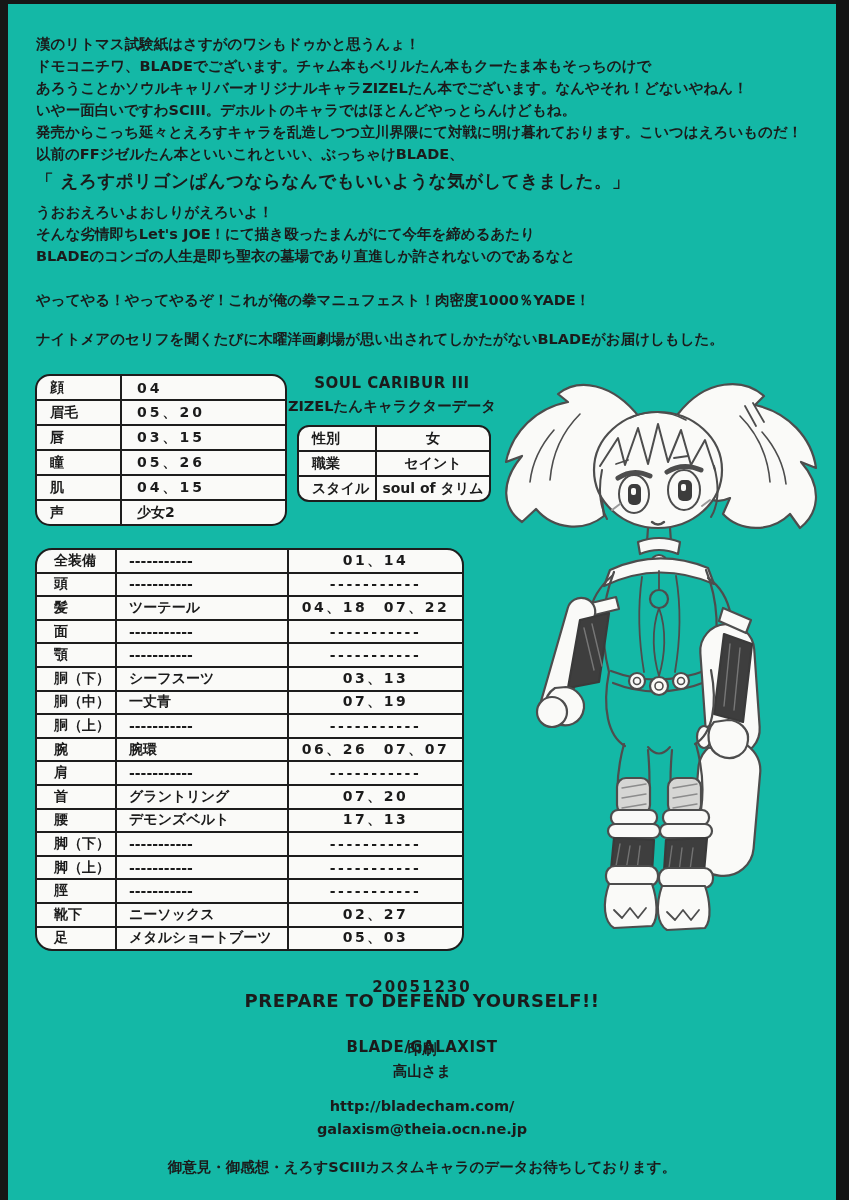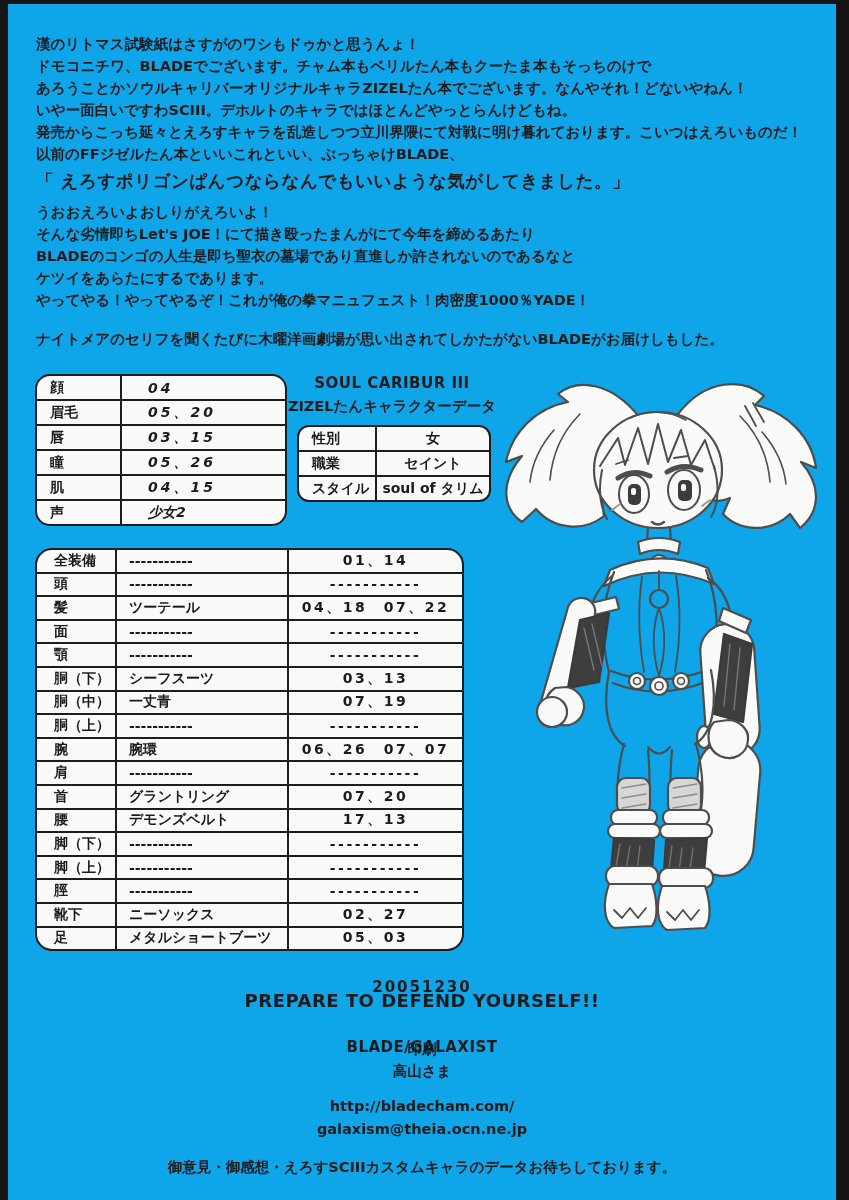--- a/index.html
+++ b/index.html
@@ -1,16 +1,16 @@
 <!DOCTYPE html>
 <html><head>
 <meta charset="utf-8">
 <style>
   html,body{margin:0;padding:0;background:#e8e8e8;}
-  .sheet{position:relative;width:849px;height:1200px;background:#0ea5e9;overflow:hidden;
+  .sheet{position:relative;width:849px;height:1200px;background:#14b8a6;overflow:hidden;
          font-family:"DejaVu Sans","Liberation Sans",sans-serif;color:#1b1b1b;font-weight:700;}
   .edge{position:absolute;background:#161616;}
   .edge-left{left:0;top:0;width:8px;height:1200px;}
   .edge-top{left:0;top:0;width:849px;height:4px;}
   .edge-right{right:0;top:0;width:13px;height:1200px;background:#131313;}
 
   .txt{position:absolute;left:36px;white-space:pre;font-size:14.5px;line-height:22px;}
   .quote{position:absolute;left:36px;top:169px;font-size:17.5px;letter-spacing:.5px;}
   .closing{position:absolute;left:36px;top:330px;font-size:14.5px;}
 
@@ -19,21 +19,21 @@
   .trow{display:flex;align-items:center;border-top:2px solid #1d1d1d;font-size:14px;}
   .trow:first-child{border-top:none;}
   .tc{display:flex;align-items:center;height:100%;box-sizing:border-box;}
   .div-l{border-left:2px solid #1d1d1d;}
   .lbl{padding-left:13px;}
   .valnum{letter-spacing:3px;}
 
   .face-tbl{left:35px;top:374px;width:248px;}
   .face-tbl .trow{height:23px;}
   .face-tbl .c1{width:83px;}
-  .face-tbl .c2{flex:1;padding-left:26px;font-style:italic;}
+  .face-tbl .c2{flex:1;padding-left:15px;}
 
   .hdr{position:absolute;text-align:center;}
   .hdr-title{left:288px;top:374px;width:208px;font-size:15px;letter-spacing:.5px;}
   .hdr-sub{left:283px;top:397px;width:218px;font-size:14.5px;}
 
   .prof-tbl{left:297px;top:425px;width:190px;border-radius:12px;}
   .prof-tbl .trow{height:23px;}
   .prof-tbl .c1{width:76px;}
   .prof-tbl .c2{flex:1;justify-content:center;}
 
@@ -59,21 +59,20 @@
   <div class="txt" style="top:77px">あろうことかソウルキャリバーオリジナルキャラZIZELたん本でございます。なんやそれ！どないやねん！</div>
   <div class="txt" style="top:99px">いやー面白いですわSCIII。デホルトのキャラではほとんどやっとらんけどもね。</div>
   <div class="txt" style="top:121px">発売からこっち延々とえろすキャラを乱造しつつ立川界隈にて対戦に明け暮れております。こいつはえろいものだ！</div>
   <div class="txt" style="top:143px">以前のFFジゼルたん本といいこれといい、ぶっちゃけBLADE、</div>
 
   <div class="quote">「 えろすポリゴンぱんつならなんでもいいような気がしてきました。」</div>
 
   <div class="txt" style="top:201px">うおおえろいよおしりがえろいよ！</div>
   <div class="txt" style="top:223px">そんな劣情即ちLet's JOE！にて描き殴ったまんがにて今年を締めるあたり</div>
   <div class="txt" style="top:245px">BLADEのコンゴの人生是即ち聖衣の墓場であり直進しか許されないのであるなと</div>
-  <div class="txt" style="top:267px">ケツイをあらたにするであります。</div>
   <div class="txt" style="top:289px">やってやる！やってやるぞ！これが俺の拳マニュフェスト！肉密度1000％YADE！</div>
 
   <div class="closing">ナイトメアのセリフを聞くたびに木曜洋画劇場が思い出されてしかたがないBLADEがお届けしもした。</div>
 
   <div class="tbl face-tbl">
     <div class="trow">
         <span class="tc c1 lbl">顔</span>
         <span class="tc c2 div-l valnum">04</span>
       </div>
     <div class="trow">

